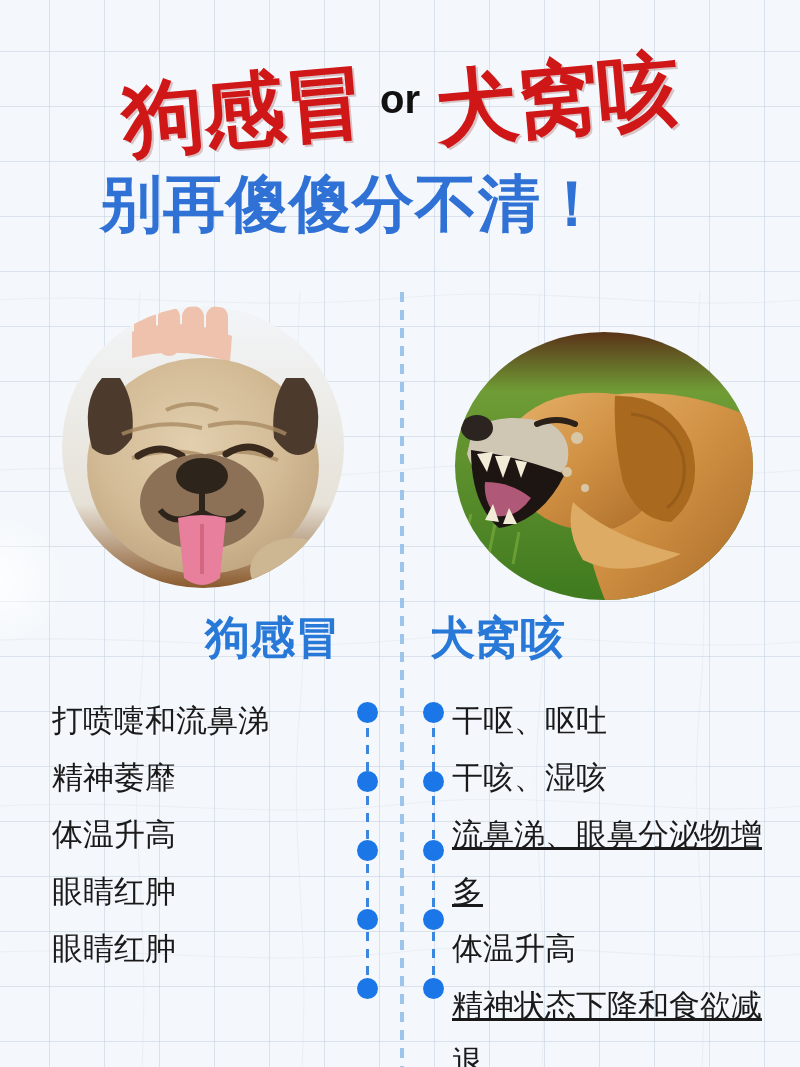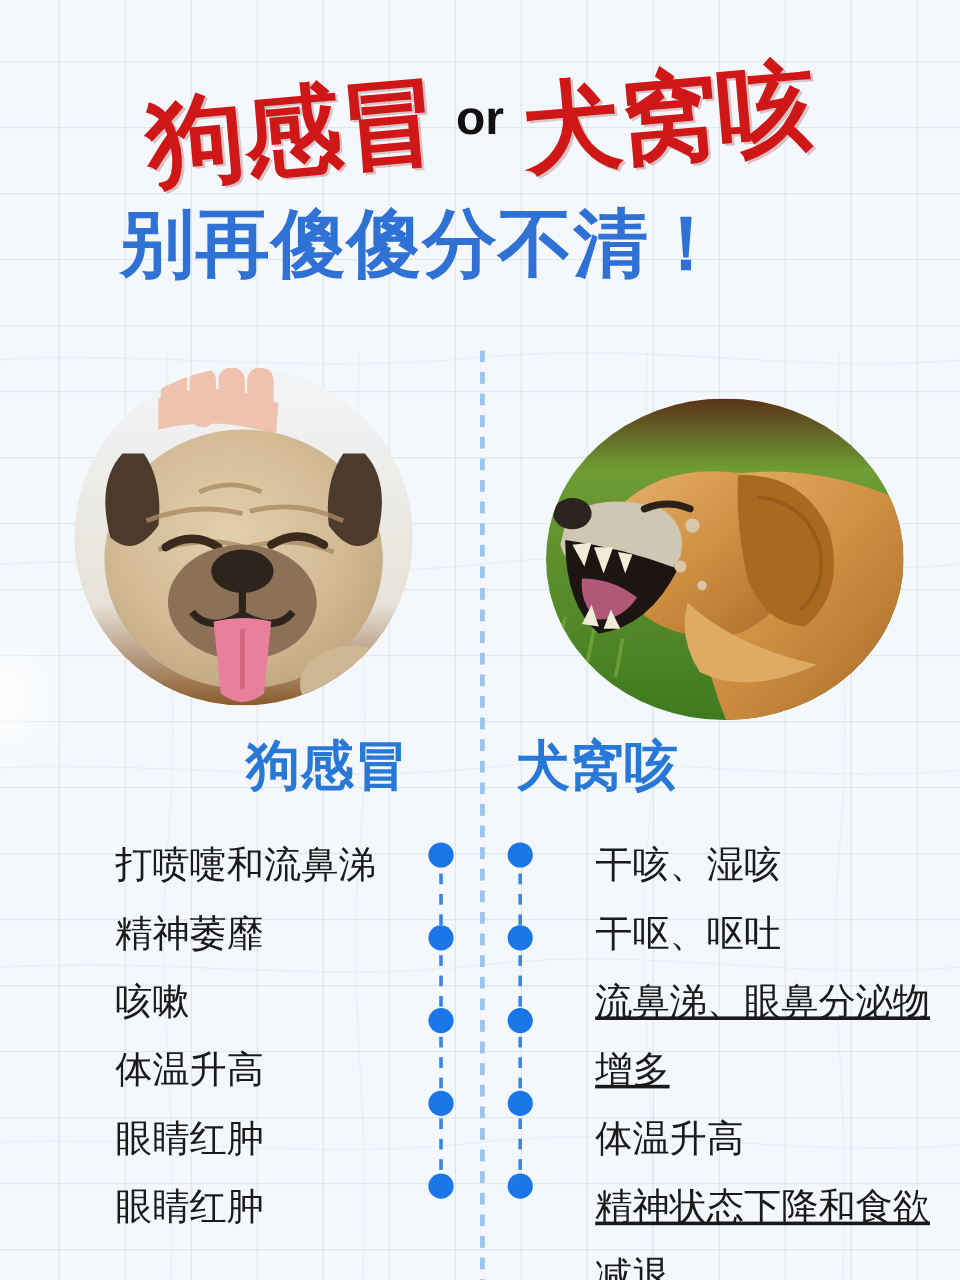--- a/index.html
+++ b/index.html
@@ -130,21 +130,20 @@
     top: 692px;
   }
   #col-left  { left: 52px;  width: 290px; text-align: left; }
   #col-right { left: 452px; width: 330px; text-align: left; }
 
   .item {
     font-size: 31px;
     color: #1a1a1a;
     line-height: 57px;
     white-space: nowrap;
-    margin-left: 44px;
   }
   .item.wrap { white-space: normal; line-height: 57px; text-decoration: underline; }
 
   
   .timeline {
     position: absolute;
     top: 702px;
     width: 22px;
   }
   #timeline-left  { left: 356px; height: 290px; }
@@ -338,27 +337,26 @@
     <div class="dot" style="top:0px"></div>
     <div class="dot" style="top:69px"></div>
     <div class="dot" style="top:138px"></div>
     <div class="dot" style="top:207px"></div>
     <div class="dot" style="top:276px"></div>
   </div>
 
   <div class="col" id="col-left">
     <div class="item">打喷嚏和流鼻涕</div>
     <div class="item">精神萎靡</div>
-    <div class="item">咳嗽</div>
     <div class="item">体温升高</div>
     <div class="item">眼睛红肿</div>
     <div class="item">眼睛红肿</div>
   </div>
 
   <div class="col" id="col-right">
+    <div class="item">干呕、呕吐</div>
     <div class="item">干咳、湿咳</div>
-    <div class="item">干呕、呕吐</div>
     <div class="item wrap">流鼻涕、眼鼻分泌物增多</div>
     <div class="item">体温升高</div>
     <div class="item wrap">精神状态下降和食欲减退</div>
   </div>
 
 </div>
 
 </body></html>

